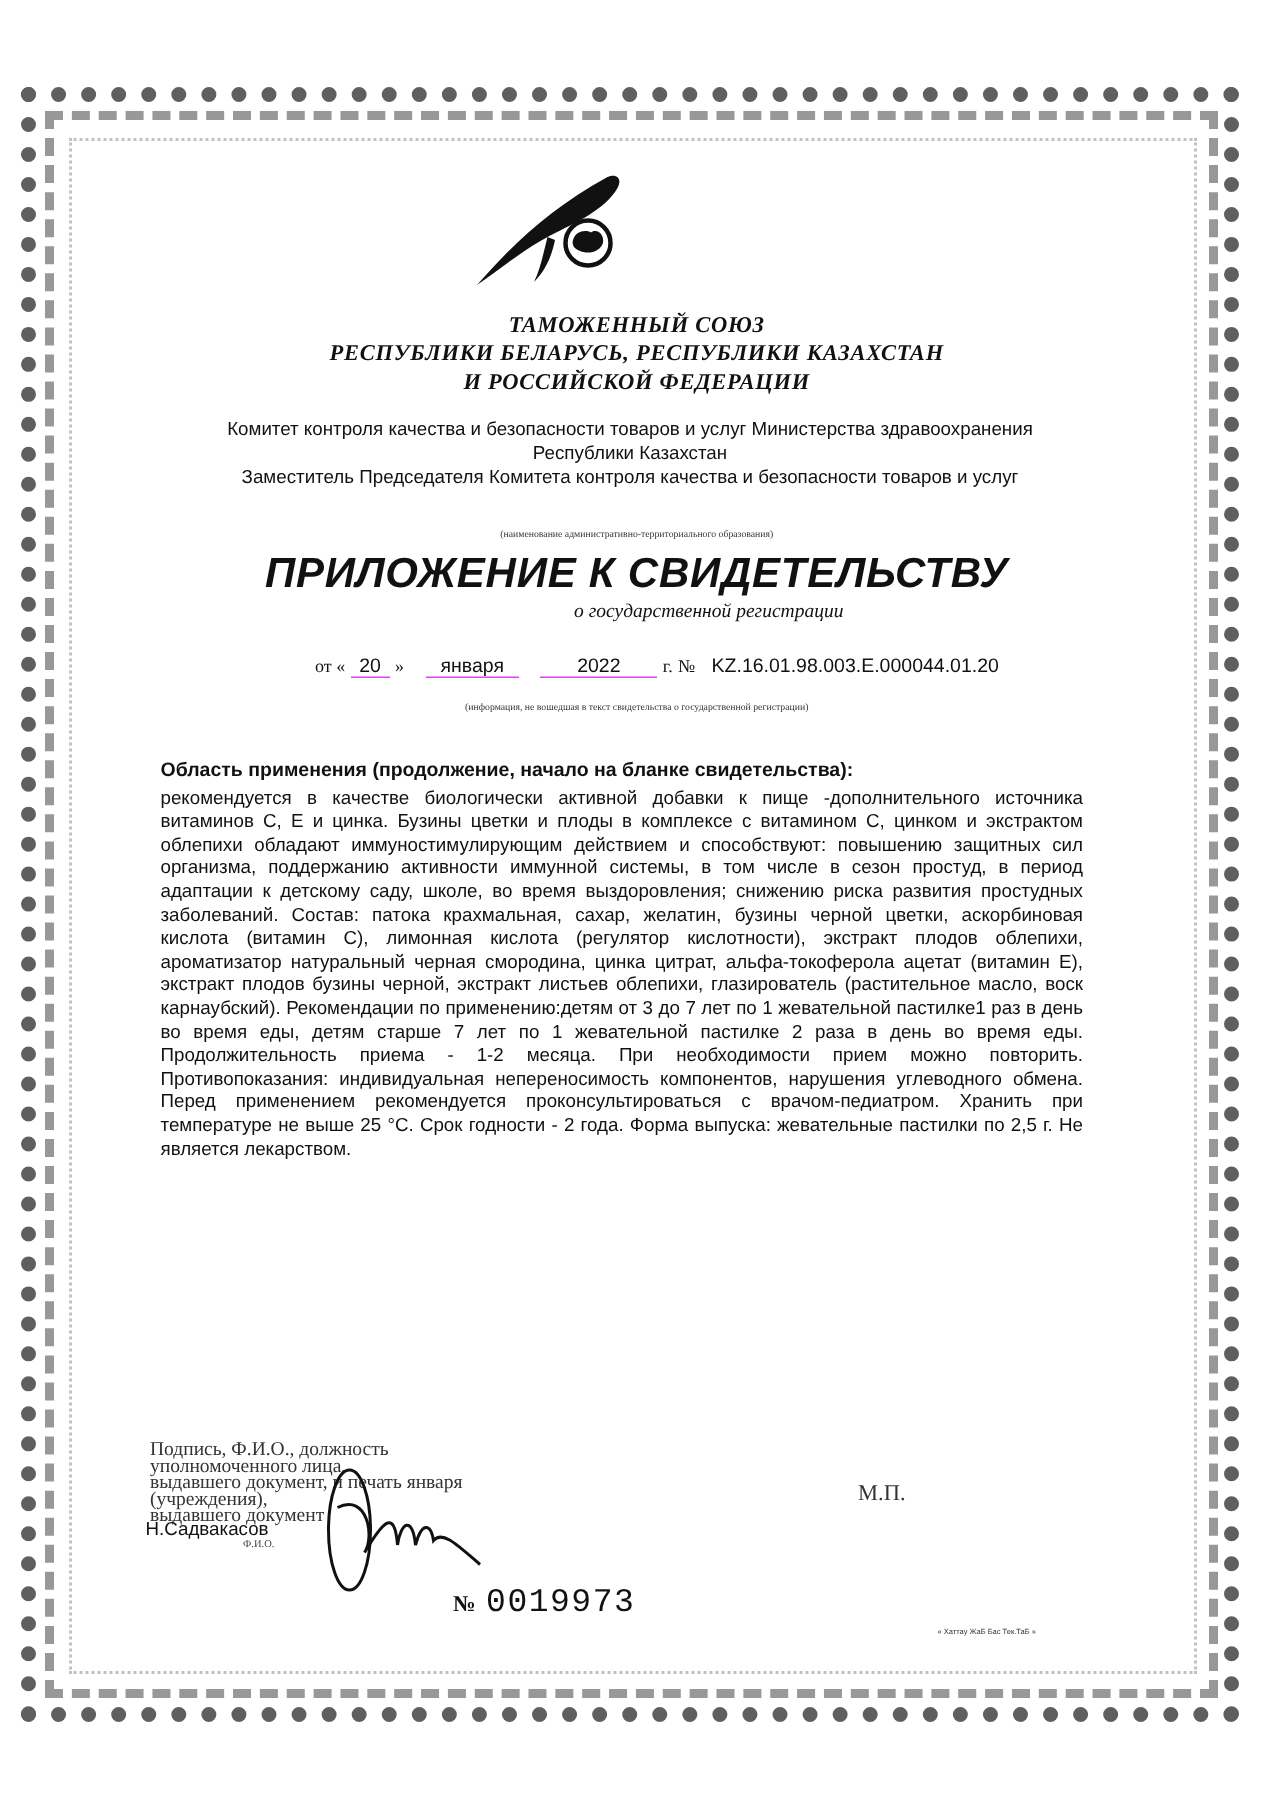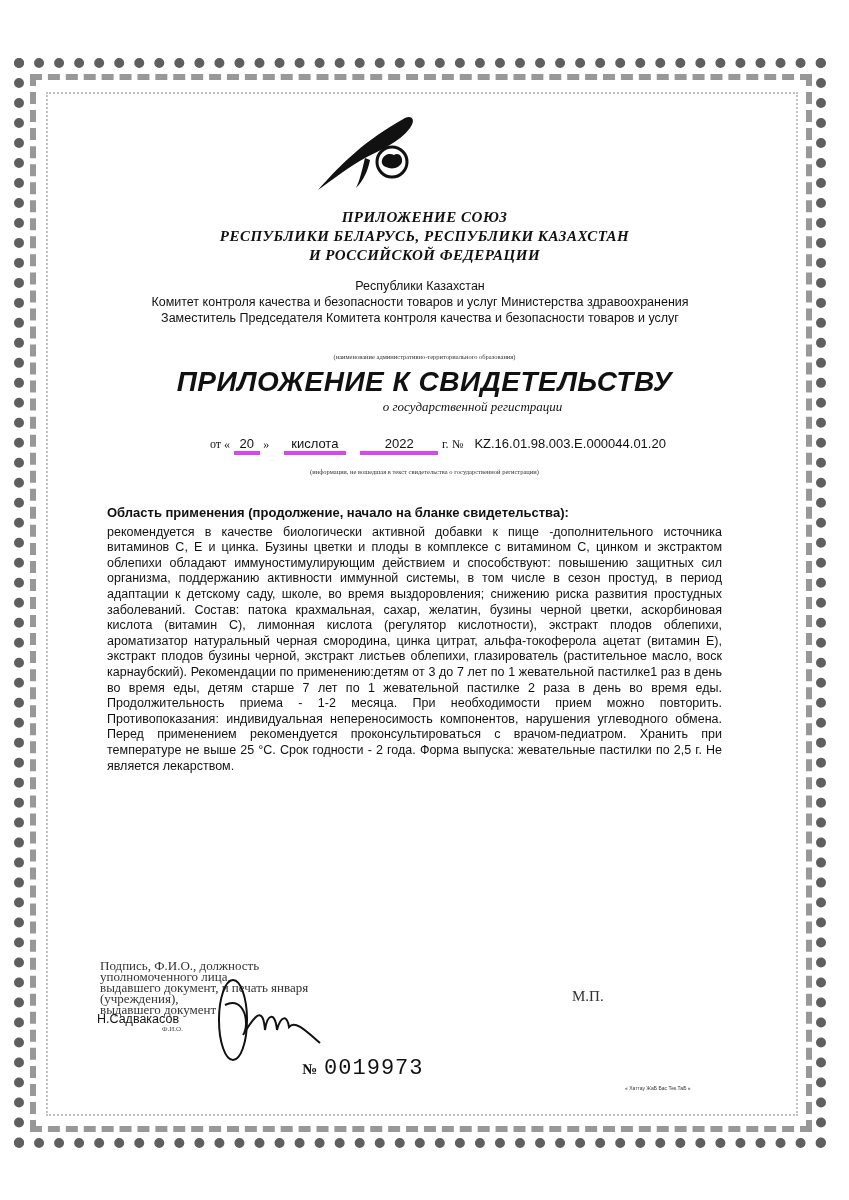--- a/index.html
+++ b/index.html
@@ -14,21 +14,21 @@
   .union { position: absolute; left: 0; width: 849px; top: 208px; text-align: center;
     font-family: "Liberation Serif", serif; font-style: italic; font-weight: bold; font-size: 15px; line-height: 19px; letter-spacing: 0.5px; }
   .committee { position: absolute; left: 80px; width: 680px; top: 278px; text-align: center; font-size: 12.5px; line-height: 16px; }
   .tiny { font-family: "Liberation Serif", serif; font-size: 6.5px; color: #333; text-align: center; position: absolute; left: 0; width: 849px; }
   .title { position: absolute; left: 0; width: 849px; top: 366px; text-align: center;
     font-family: Liberation Sans, sans-serif; font-style: italic; font-weight: bold; font-size: 28px; letter-spacing: 0.5px; }
   .subtitle { position: absolute; left: 0; width: 849px; top: 399px; text-align: center;
     font-family: "Liberation Serif", serif; font-style: italic; font-size: 13px; margin-left: 48px; }
   .dateline { position: absolute; left: 210px; top: 436px; font-size: 13px; white-space: nowrap; }
   .dateline .serif { font-family: "Liberation Serif", serif; font-size: 12px; }
-  .dateline .u { display: inline-block; border-bottom: 4px solid #d946ef; text-align: center; }
+  .dateline .u { display: inline-block; border-bottom: 1px solid #d946ef; text-align: center; }
   .body-text { position: absolute; left: 91px; width: 615px; top: 505px; font-size: 12.5px; line-height: 15.6px; margin-left: 16px; }
   .body-text h3 { margin: 0 0 4px 0; font-size: 13px; font-weight: bold; }
   .body-text p { margin: 0; text-align: justify; }
   .sigblock { position: absolute; left: 100px; top: 960px; width: 260px; font-family: "Liberation Serif", serif; font-size: 13px; line-height: 11px; color: #333; }
   .signer { position: absolute; left: 97px; top: 1012px; font-size: 12.5px; }
   .fio-label { position: absolute; left: 162px; top: 1025px; font-family: "Liberation Serif", serif; font-size: 7px; color: #444; }
   .signature { position: absolute; left: 205px; top: 975px; width: 120px; height: 90px; }
   .mp { position: absolute; left: 572px; top: 988px; font-family: "Liberation Serif", serif; font-size: 15px; color: #333; }
   .serial { position: absolute; left: 302px; top: 1056px; font-family: "Liberation Mono", monospace; font-size: 22px; letter-spacing: 1px; }
   .serial .no { font-family: "Liberation Serif", serif; font-weight: bold; font-size: 15px; margin-right: 6px; }
@@ -42,42 +42,42 @@
 <div class="border-inner"></div>
 
 <svg class="logo" viewBox="0 0 110 85">
   <path d="M8 80 C 30 55, 55 30, 95 8 C 102 5, 106 10, 100 18 C 90 32, 70 40, 55 48 C 40 56, 25 68, 8 80 Z" fill="#111"></path>
   <path d="M55 48 C 52 60, 50 70, 46 78 C 54 70, 58 60, 60 50 Z" fill="#111"></path>
   <circle cx="82" cy="52" r="15" fill="#fff" stroke="#111" stroke-width="3"></circle>
   <path d="M72 50 C 74 44, 80 43, 84 45 C 88 42, 93 46, 92 52 C 90 58, 82 60, 76 57 C 73 56, 71 53, 72 50 Z" fill="#111"></path>
 </svg>
 
 <div class="union">
-  <div>ПРИЛОЖЕНИЕ СОЮЗ</div>
+  <div>ТАМОЖЕННЫЙ СОЮЗ</div>
   <div>РЕСПУБЛИКИ БЕЛАРУСЬ, РЕСПУБЛИКИ КАЗАХСТАН</div>
   <div>И РОССИЙСКОЙ ФЕДЕРАЦИИ</div>
 </div>
 
 <div class="committee">
+  <div>Комитет контроля качества и безопасности товаров и услуг Министерства здравоохранения</div>
   <div>Республики Казахстан</div>
-  <div>Комитет контроля качества и безопасности товаров и услуг Министерства здравоохранения</div>
   <div>Заместитель Председателя Комитета контроля качества и безопасности товаров и услуг</div>
 </div>
 
 <div class="tiny" style="top:353px;">(наименование административно-территориального образования)</div>
 
 <div class="title">ПРИЛОЖЕНИЕ К СВИДЕТЕЛЬСТВУ</div>
 <div class="subtitle">о государственной регистрации</div>
 
 <div class="dateline">
   <span class="serif">от «</span>
   <span class="u" style="width:26px;">20</span>
   <span class="serif">»</span>
   &nbsp;&nbsp;
-  <span class="u" style="width:62px;">кислота</span>
+  <span class="u" style="width:62px;">января</span>
   &nbsp;&nbsp;
   <span class="u" style="width:78px;">2022</span>
   <span class="serif">г.</span>
   <span class="serif">№</span>
   &nbsp;
   <span>KZ.16.01.98.003.E.000044.01.20</span>
 </div>
 
 <div class="tiny" style="top:468px;">(информация, не вошедшая в текст свидетельства о государственной регистрации)</div>
 

